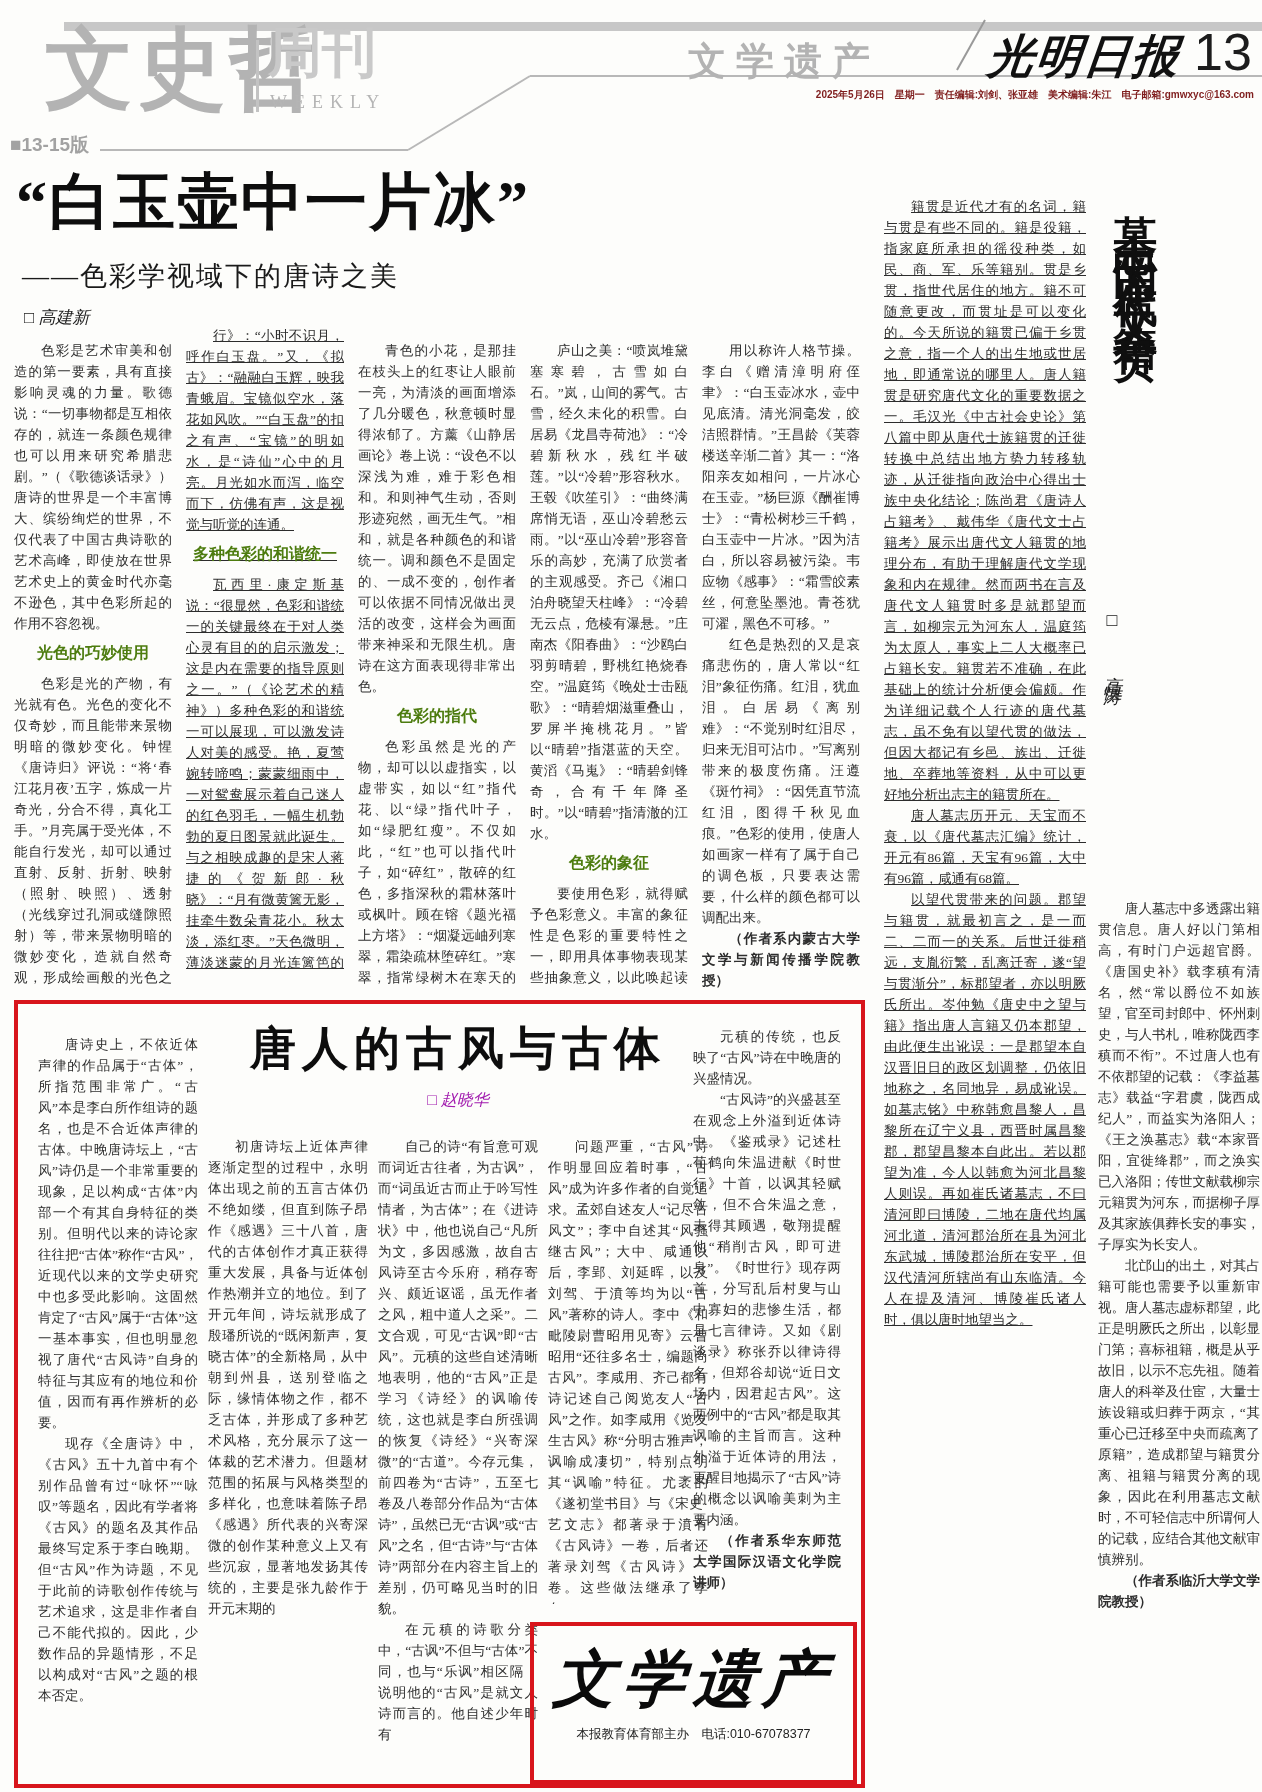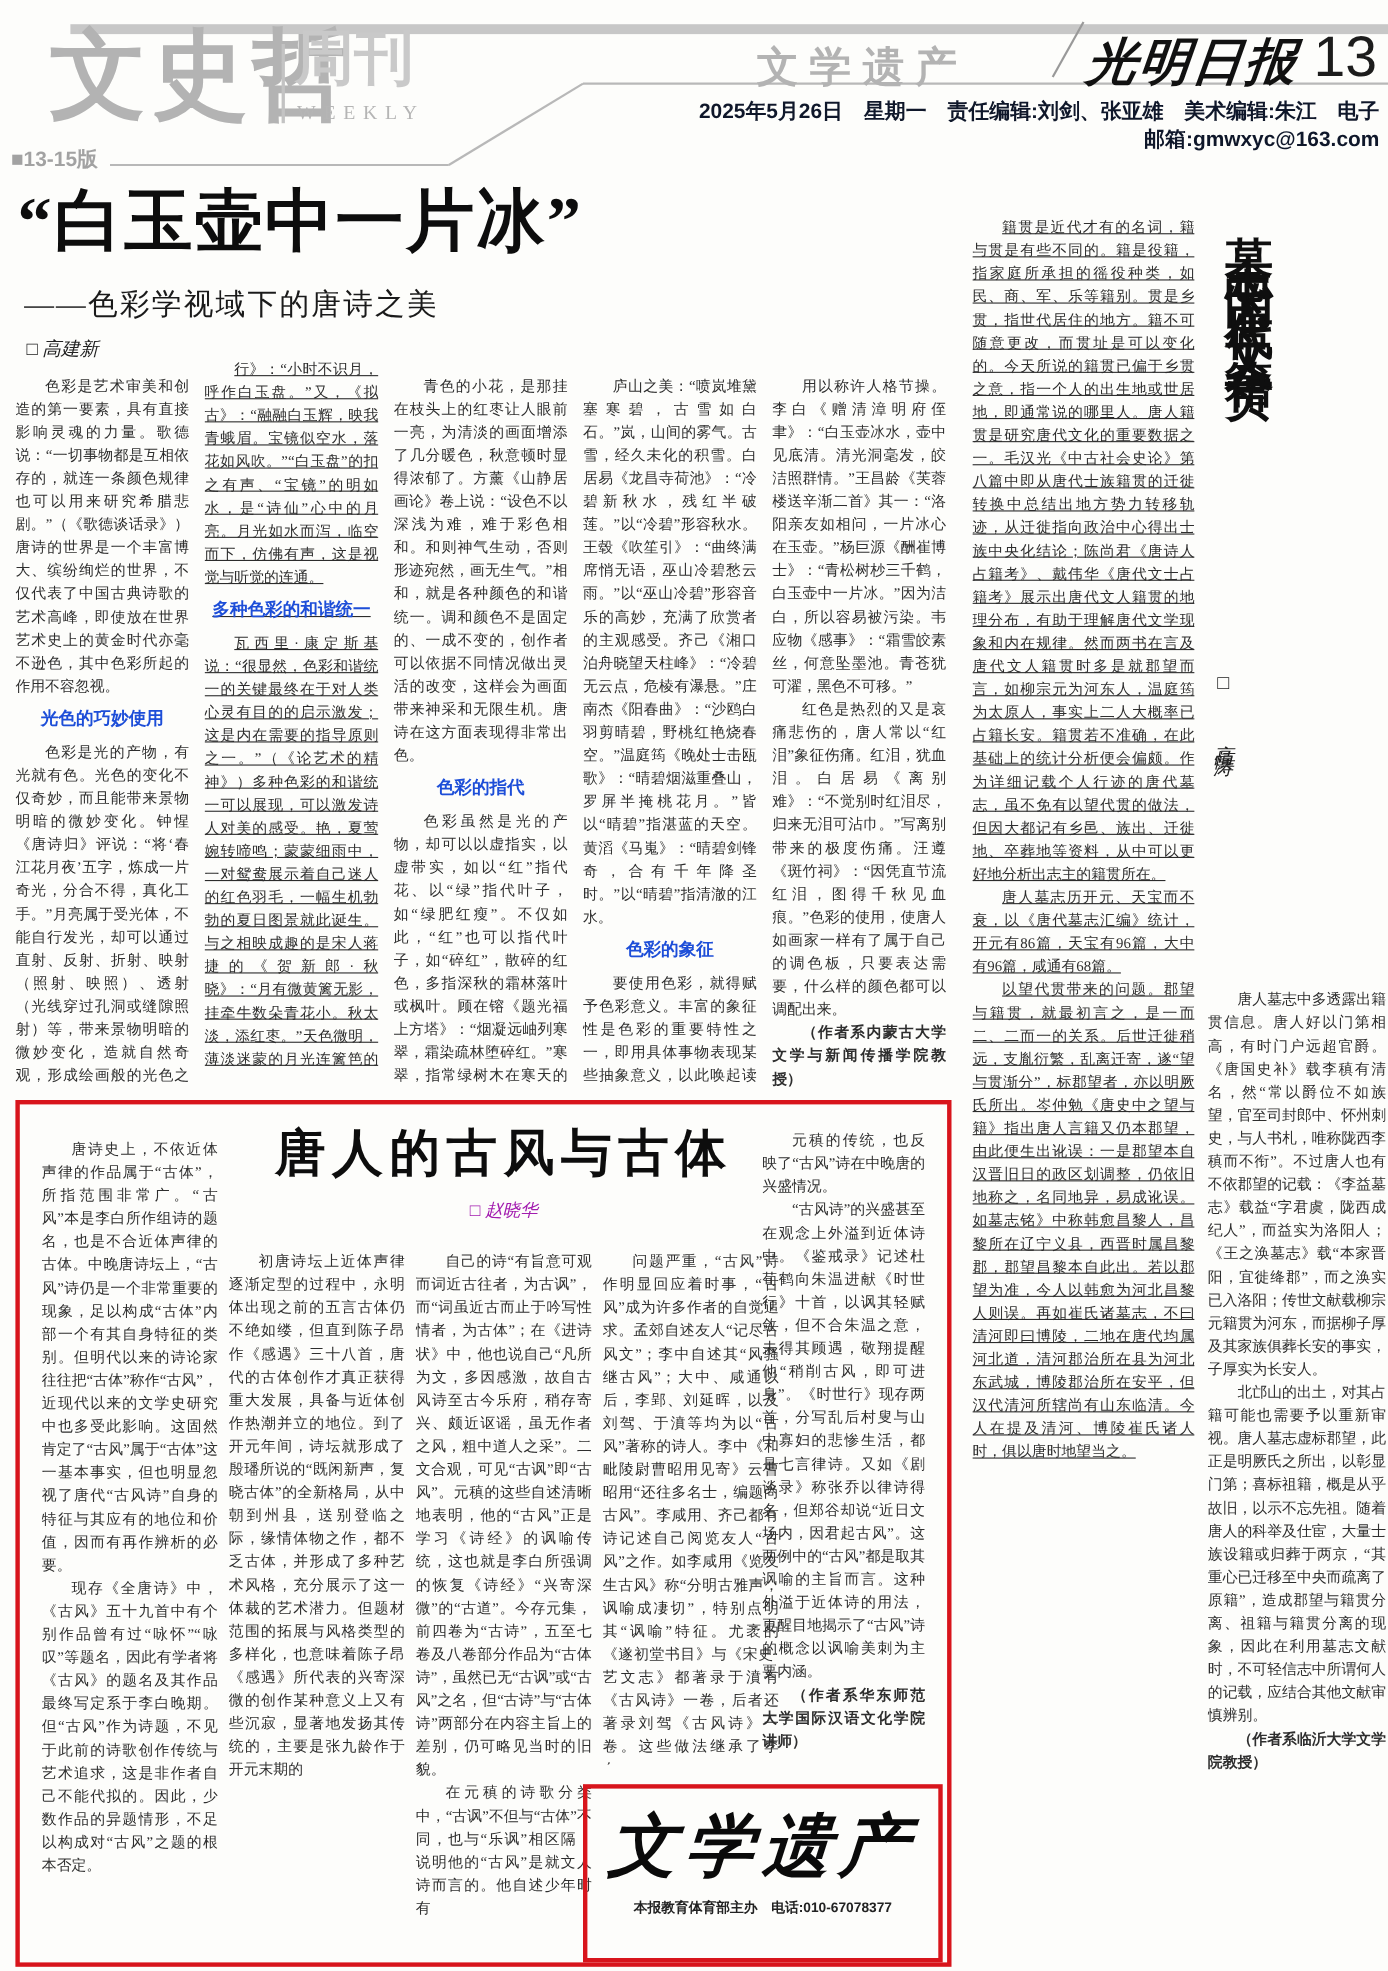--- a/index.html
+++ b/index.html
@@ -9,42 +9,42 @@
   .topbar{position:absolute;left:64px;top:22px;width:1198px;height:9px;background:#c7c7c7;}
   .wsz{position:absolute;left:45px;top:26px;font-size:88px;font-weight:bold;color:#b3b3b3;letter-spacing:4px;line-height:1;}
   .hdr-div{position:absolute;left:256px;top:40px;width:3px;height:72px;background:#c3c3c3;}
   .zk{position:absolute;left:268px;top:26px;font-size:54px;font-weight:bold;color:#c9c9c9;line-height:1;}
   .wk{position:absolute;left:270px;top:92px;font-size:18px;color:#b5b5b5;letter-spacing:7px;}
   .pages{position:absolute;left:10px;top:132px;font-size:19px;font-weight:bold;color:#a2a2a2;font-family:"Liberation Sans",sans-serif;}
   .hdr-lines{position:absolute;left:0;top:0;width:1262px;height:170px;pointer-events:none;}
   .wxyc{position:absolute;left:688px;top:36px;font-size:38px;font-weight:bold;color:#b3b3b3;letter-spacing:10px;font-family:"Liberation Sans",sans-serif;}
   .gmrb{position:absolute;left:988px;top:26px;font-size:46px;font-weight:bold;font-style:italic;color:#111;letter-spacing:2px;transform:skewX(-6deg);}
   .pageno{position:absolute;left:1194px;top:22px;font-size:52px;color:#1c1c1c;font-family:"Liberation Sans",sans-serif;}
-  .dateline{position:absolute;left:620px;top:88px;width:634px;text-align:right;font-size:19px;font-weight:bold;color:#0f172a;font-family:"Liberation Sans",sans-serif;}
+  .dateline{position:absolute;left:620px;top:88px;width:634px;text-align:right;font-size:10px;font-weight:bold;color:#7f1d1d;font-family:"Liberation Sans",sans-serif;}
   
   .a1-headline{position:absolute;left:16px;top:168px;font-size:62px;font-weight:bold;color:#0d0d0d;letter-spacing:2px;line-height:1.1;}
   .a1-subtitle{position:absolute;left:22px;top:258px;font-size:27px;color:#1a1a1a;letter-spacing:2px;}
   .a1-byline{position:absolute;left:24px;top:306px;font-size:17px;font-style:italic;color:#222;}
   
   .col{position:absolute;overflow:hidden;text-align:justify;}
   .col p{margin:0;text-indent:2em;font-size:13.5px;line-height:21px;color:#2e2e2e;}
-  .col h3{margin:9px 0;text-align:center;font-size:16px;color:#1d4ed8;text-indent:0;}
+  .col h3{margin:9px 0;text-align:center;font-size:16px;color:#4d7c0f;text-indent:0;}
   .col p.note{font-weight:bold;}
   
   .mz-title{position:absolute;left:1108px;top:180px;height:700px;writing-mode:vertical-rl;text-orientation:upright;
             font-size:44px;font-weight:bold;color:#0f0f0f;letter-spacing:14px;line-height:1.2;}
   .mz-byline{position:absolute;left:1100px;top:610px;writing-mode:vertical-rl;text-orientation:upright;
              font-size:18px;font-style:italic;color:#222;letter-spacing:6px;}
   
   .redbox{position:absolute;left:14px;top:1000px;width:851px;height:788px;border:4px solid #d8151c;background:#fdfdfb;box-sizing:border-box;}
   .gt-headline{position:absolute;left:170px;top:14px;width:540px;text-align:center;font-size:46px;font-weight:bold;color:#0d0d0d;letter-spacing:6px;}
   .gt-byline{position:absolute;left:170px;top:86px;width:540px;text-align:center;font-size:16px;font-style:italic;color:#a21caf;}
   .logobox{position:absolute;left:512px;top:618px;width:327px;height:162px;border:4px solid #d8151c;box-sizing:border-box;text-align:center;}
   .logotext{margin-top:22px;font-size:62px;font-weight:bold;font-style:italic;color:#0a0a0a;letter-spacing:8px;transform:skewX(-4deg);line-height:1;}
-  .logosub{margin-top:16px;font-size:12.5px;font-weight:bold;color:#222;font-family:"Liberation Sans",sans-serif;}
+  .logosub{margin-top:16px;font-size:12.5px;font-weight:normal;color:#222;font-family:"Liberation Sans",sans-serif;}
 </style>
 </head>
 <body>
 
 <div id="page">
 
   <div class="topbar"></div>
   <div class="wsz">文史哲</div>
   <div class="hdr-div"></div>
   <div class="zk">周刊</div>

